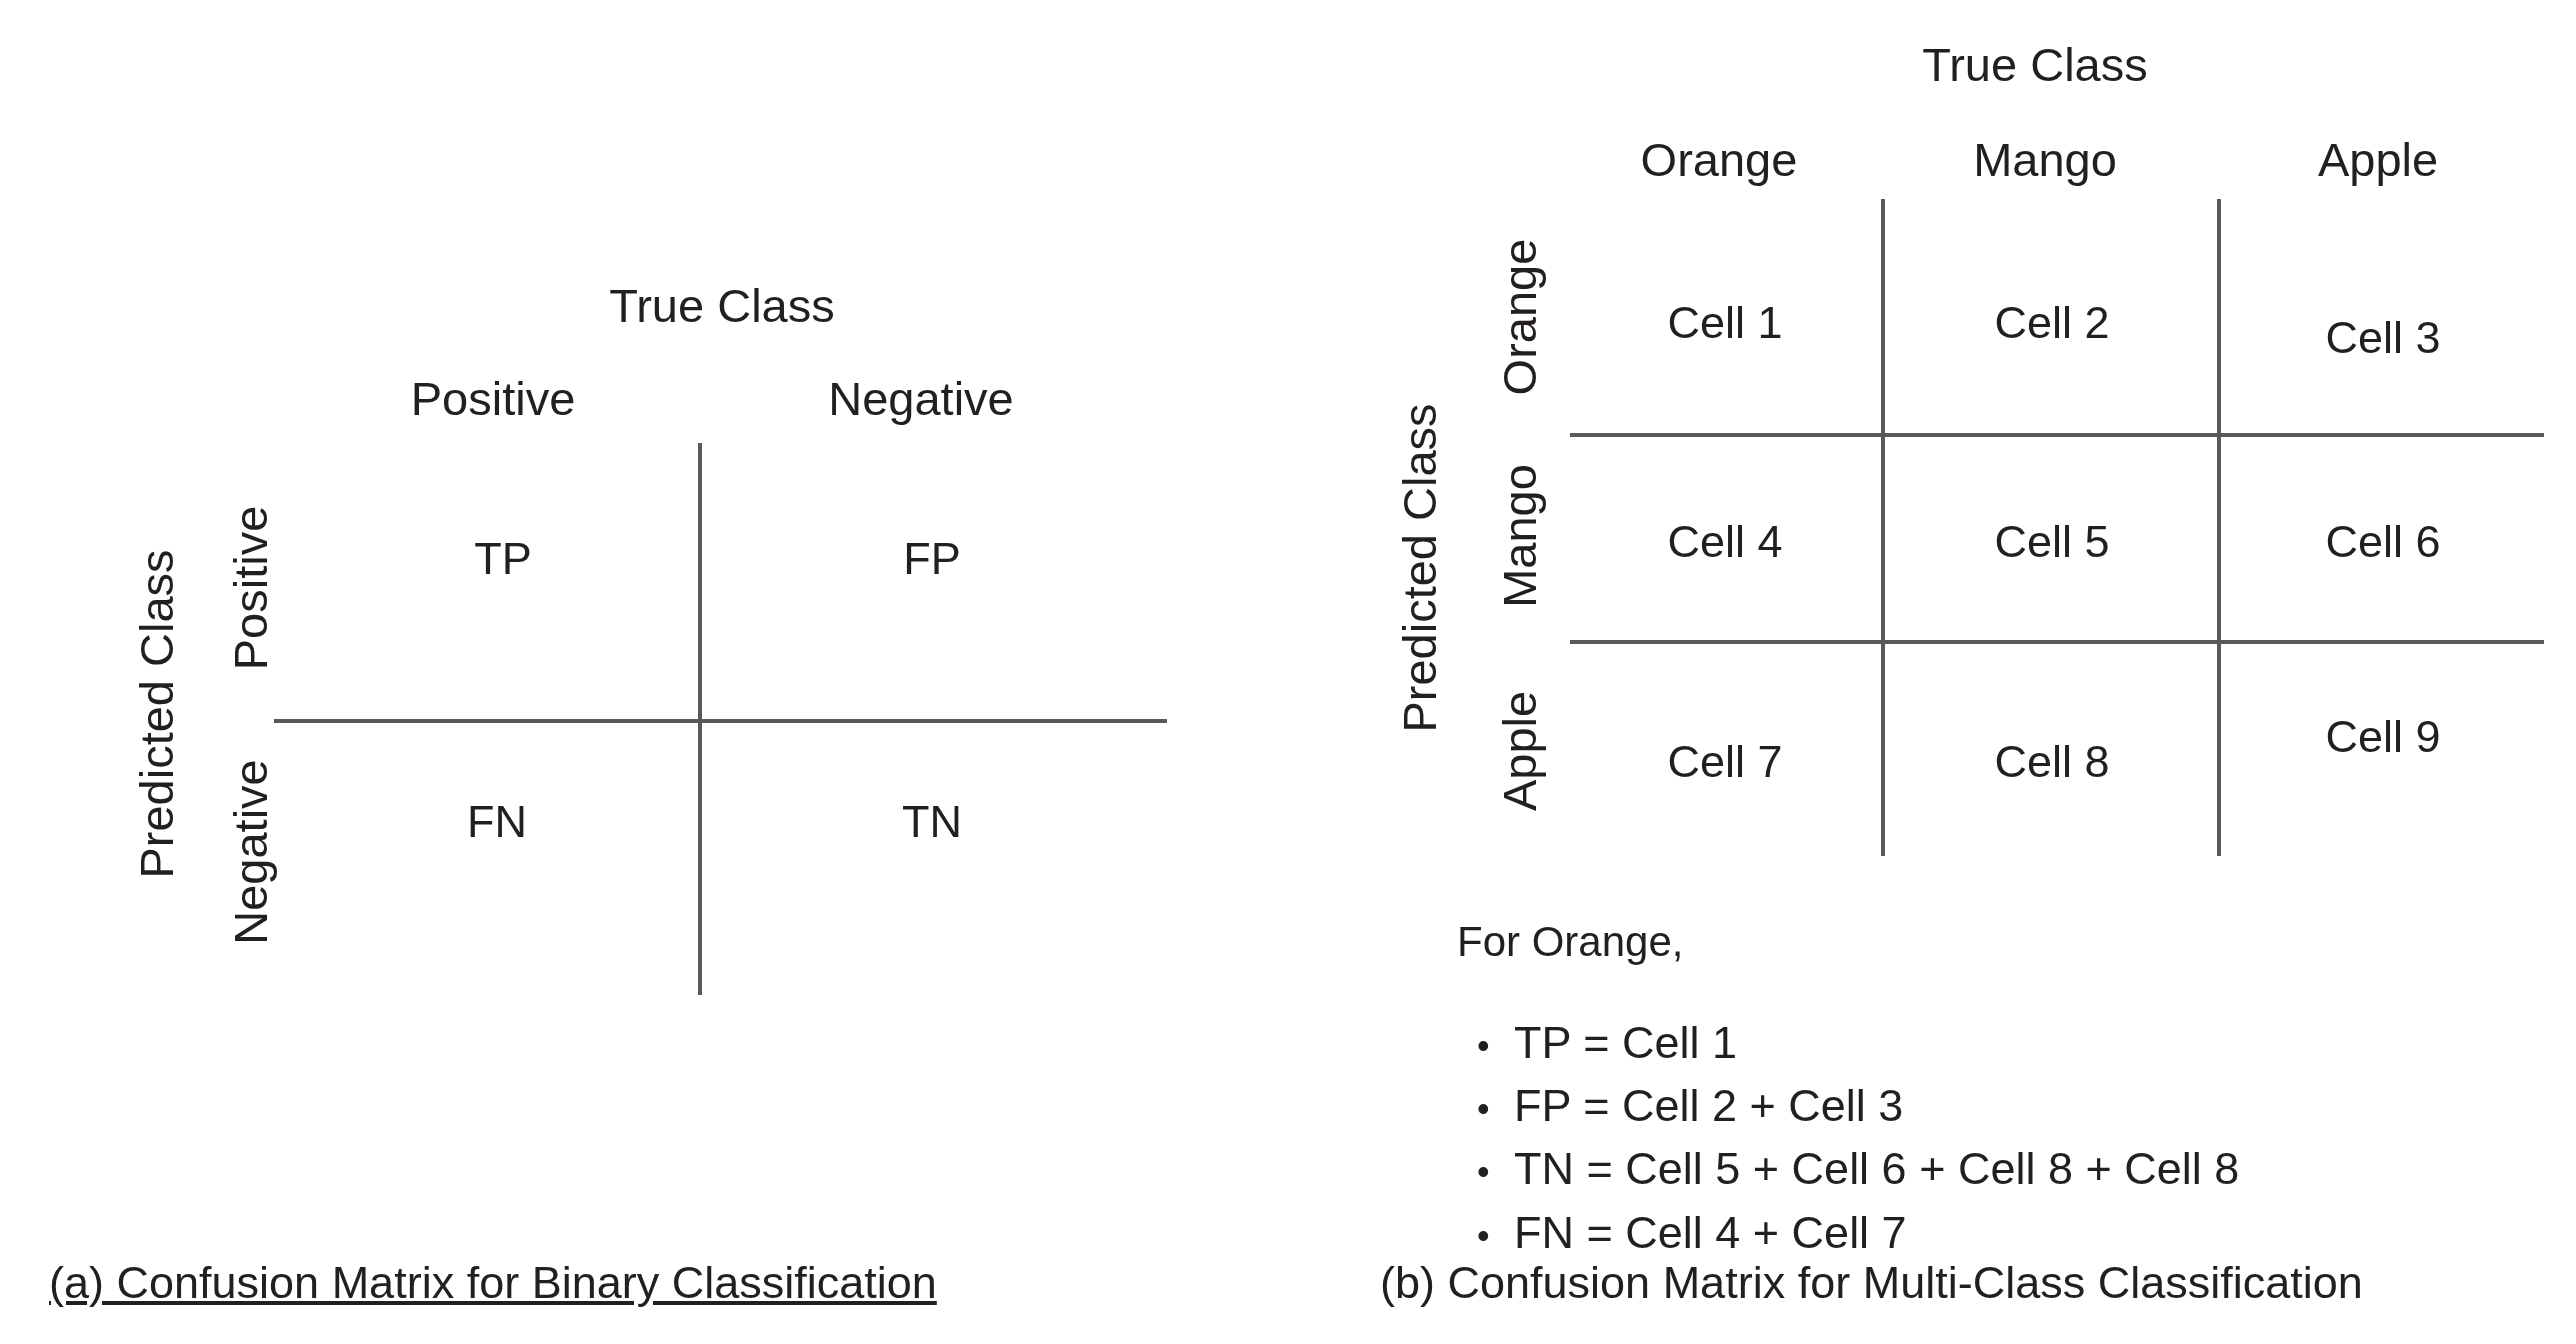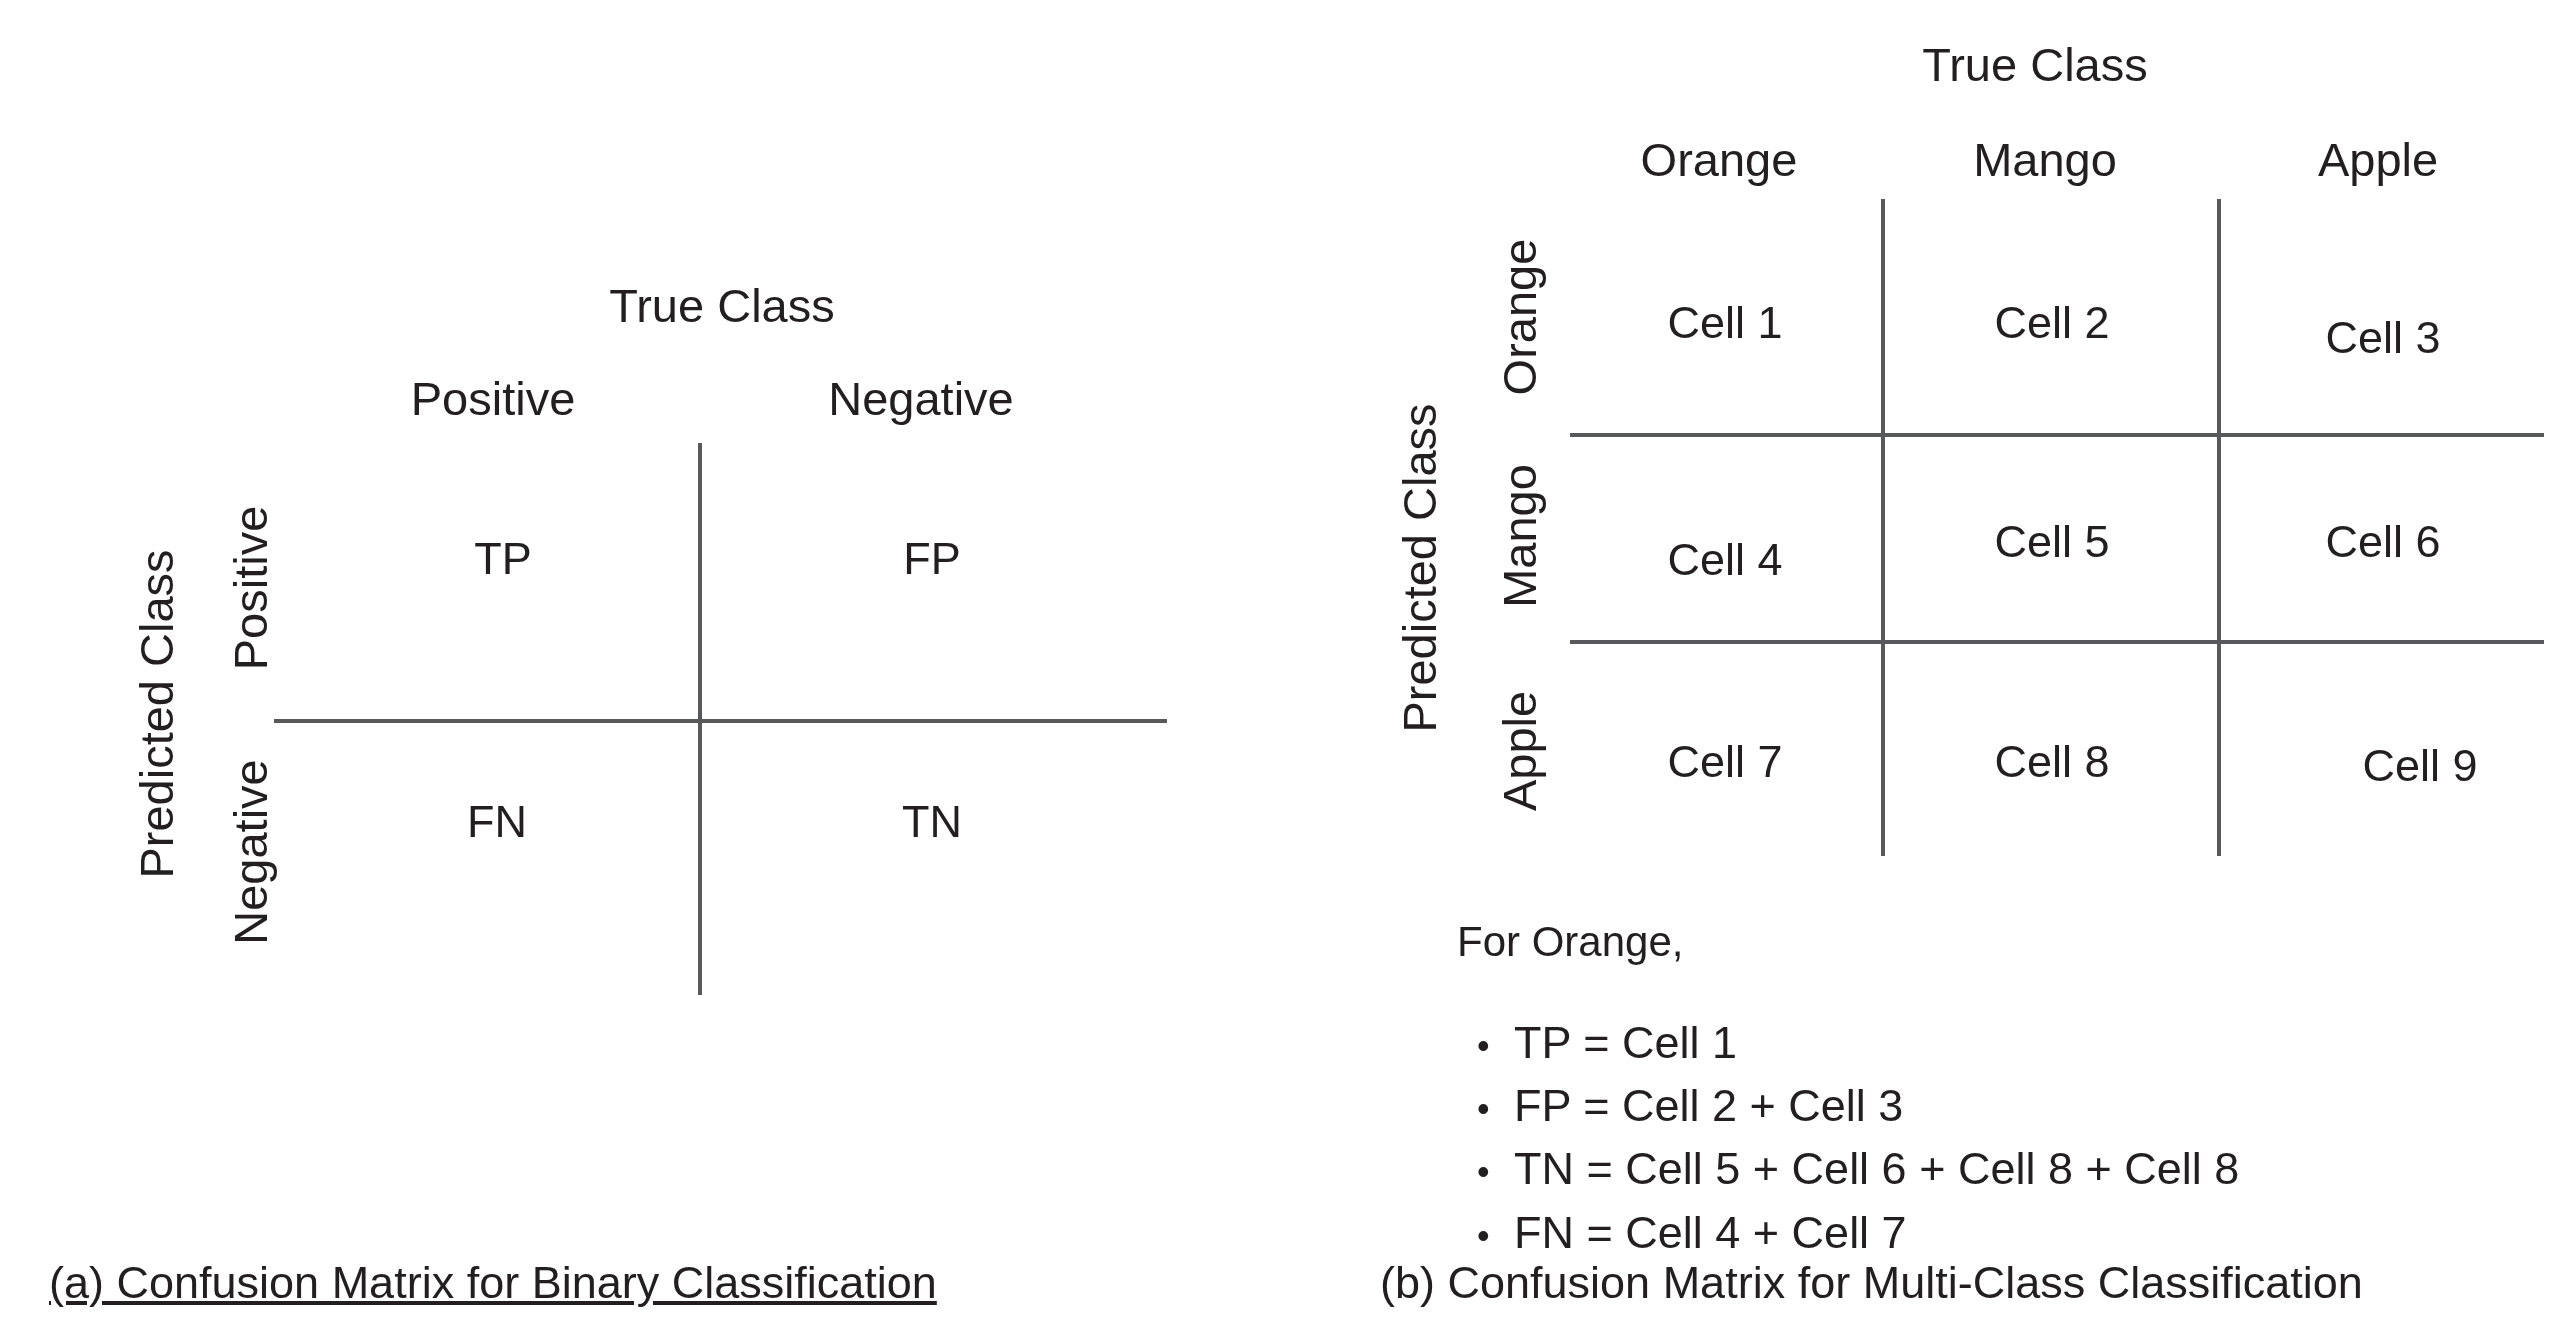--- a/index.html
+++ b/index.html
@@ -110,27 +110,27 @@
     <div class="rule h-rule" style="left:1570px; top:433px; width:974px;"></div>
     <div class="rule h-rule" style="left:1570px; top:640px; width:974px;"></div>
 
     <div class="rule v-rule" style="left:1881px; top:199px; height:657px;"></div>
     <div class="rule v-rule" style="left:2217px; top:199px; height:657px;"></div>
 
     <div class="txt ctr t-cell" style="left:1725px; top:300px;">Cell 1</div>
     <div class="txt ctr t-cell" style="left:2052px; top:300px;">Cell 2</div>
     <div class="txt ctr t-cell" style="left:2383px; top:315px;">Cell 3</div>
 
-    <div class="txt ctr t-cell" style="left:1725px; top:537px;">Cell 4</div>
+    <div class="txt ctr t-cell" style="left:1725px; top:519px;">Cell 4</div>
     <div class="txt ctr t-cell" style="left:2052px; top:519px;">Cell 5</div>
     <div class="txt ctr t-cell" style="left:2383px; top:519px;">Cell 6</div>
 
     <div class="txt ctr t-cell" style="left:1725px; top:739px;">Cell 7</div>
     <div class="txt ctr t-cell" style="left:2052px; top:739px;">Cell 8</div>
-    <div class="txt ctr t-cell" style="left:2383px; top:743px;margin-left:37px;">Cell 9</div>
+    <div class="txt ctr t-cell" style="left:2383px; top:714px;">Cell 9</div>
 
     <div class="txt t-list" style="left:1457px; top:921px;">For Orange,</div>
 
     <div class="bullet-row" style="left:1477px; top:984px;">
       <span class="bullet-dot">•</span><span>TP = Cell 1</span>
     </div>
 
     <div class="bullet-row" style="left:1477px; top:1047px;">
       <span class="bullet-dot">•</span><span>FP = Cell 2 + Cell 3</span>
     </div>

